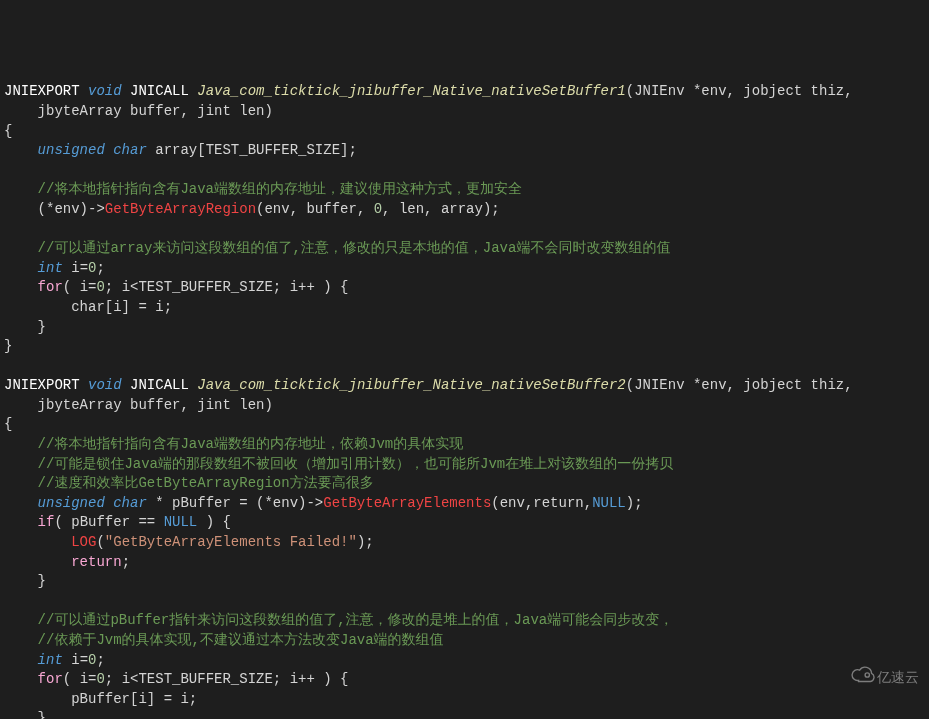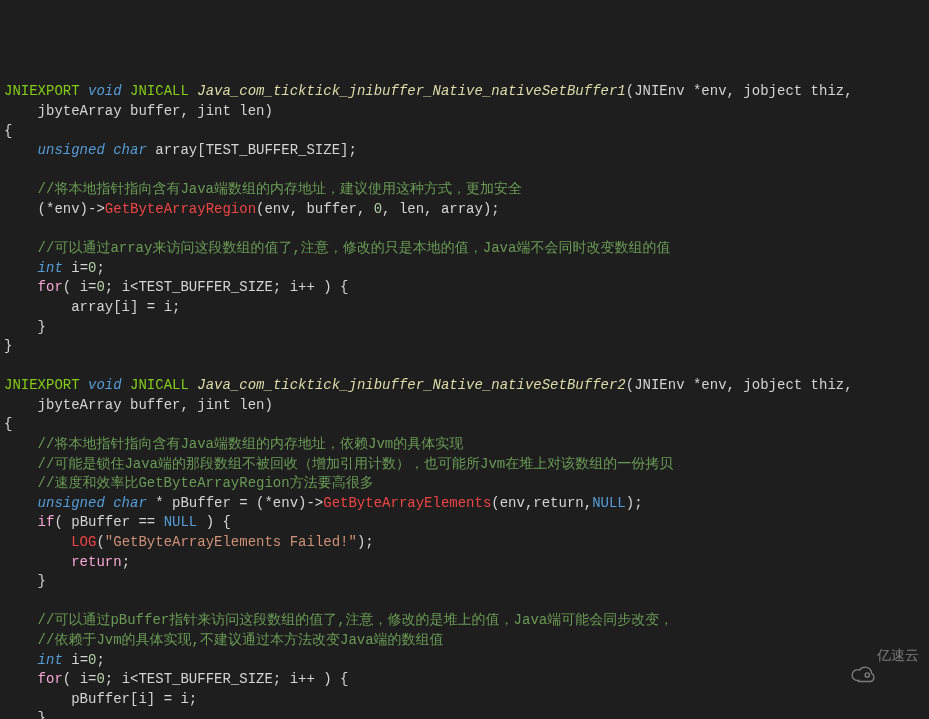--- a/index.html
+++ b/index.html
@@ -9,37 +9,38 @@
     font-family: Consolas, "Courier New", monospace;
     font-size: 14px;
     line-height: 1.4;
     padding: 4px;
     white-space: pre;
     width: 929px;
     height: 719px;
     overflow: hidden;
     position: relative;
   }
-  .kw-export { color: #84cc16; margin-top: 20px; }
+  .kw-export { color: #ffffff; margin-top: 20px; }
   .kw-type   { color: #569cd6; font-style: italic; }
   .kw-flow   { color: #f9a8d4; }
   .fn-name   { color: #dcdcaa; font-style: italic; margin-top: 7px; }
   .fn-call   { color: #ef4444; }
   .num       { color: #b5cea8; }
   .const-null{ color: #569cd6; }
   .str       { color: #ce9178; }
   .comment   { color: #6a9955; }
   .watermark {
     position: absolute;
     right: 10px;
     bottom: 10px;
     color: #888;
     font-family: sans-serif;
     font-size: 14px;
     display: flex;
+    align-items: center;
     gap: 0;
     opacity: 0.9;
   }
   .watermark svg { width: 26px; height: 18px; }
 </style>
 </head>
 <body>
 
 
 
@@ -47,21 +48,21 @@
 <span>    jbyteArray buffer, jint len)</span>
 <span>{</span>
     <span class="kw-type">unsigned char</span><span> array[TEST_BUFFER_SIZE];</span>
 
     <span class="comment">//将本地指针指向含有Java端数组的内存地址，建议使用这种方式，更加安全</span>
 <span>    (*env)-&gt;</span><span class="fn-call">GetByteArrayRegion</span><span>(env, buffer, </span><span class="num">0</span><span>, len, array);</span>
 
     <span class="comment">//可以通过array来访问这段数组的值了,注意，修改的只是本地的值，Java端不会同时改变数组的值</span>
     <span class="kw-type">int</span><span> i=</span><span class="num">0</span><span>;</span>
     <span class="kw-flow">for</span><span>( i=</span><span class="num">0</span><span>; i&lt;TEST_BUFFER_SIZE; i++ ) {</span>
-<span>        array[i] = i;</span>
+<span>        char[i] = i;</span>
 <span>    }</span>
 <span>}</span>
 
 <span class="kw-export">JNIEXPORT</span> <span class="kw-type">void</span> <span class="kw-export">JNICALL</span> <span class="fn-name">Java_com_ticktick_jnibuffer_Native_nativeSetBuffer2</span><span>(JNIEnv *env, jobject thiz,</span>
 <span>    jbyteArray buffer, jint len)</span>
 <span>{</span>
     <span class="comment">//将本地指针指向含有Java端数组的内存地址，依赖Jvm的具体实现</span>
     <span class="comment">//可能是锁住Java端的那段数组不被回收（增加引用计数），也可能所Jvm在堆上对该数组的一份拷贝</span>
     <span class="comment">//速度和效率比GetByteArrayRegion方法要高很多</span>
     <span class="kw-type">unsigned char</span><span> * pBuffer = (*env)-&gt;</span><span class="fn-call">GetByteArrayElements</span><span>(env,return,</span><span class="const-null">NULL</span><span>);</span>

